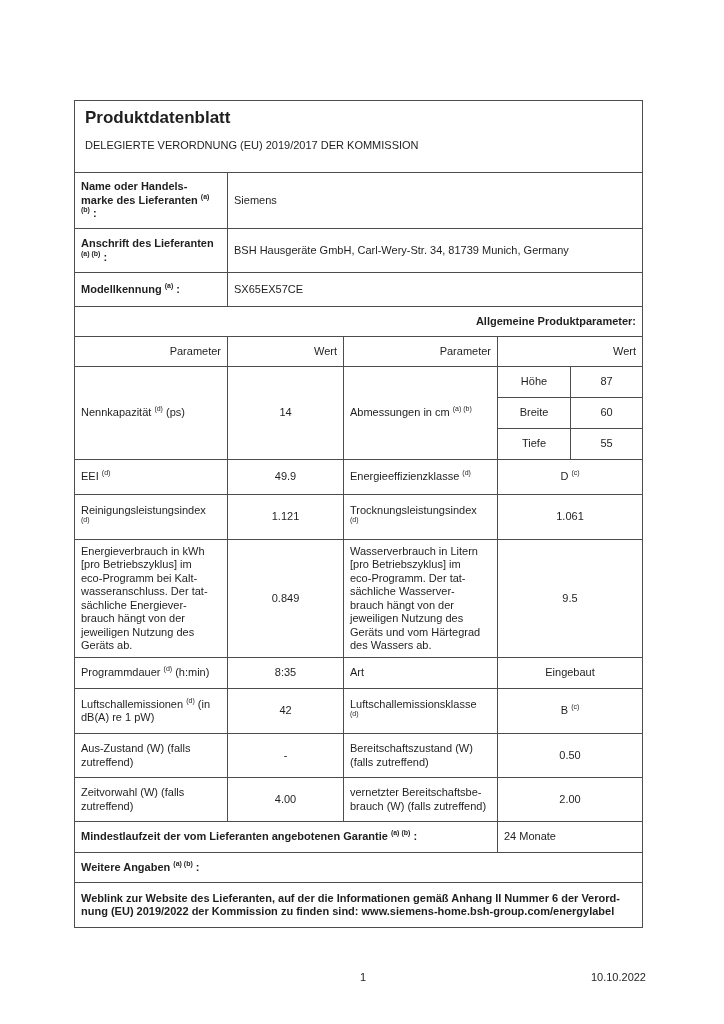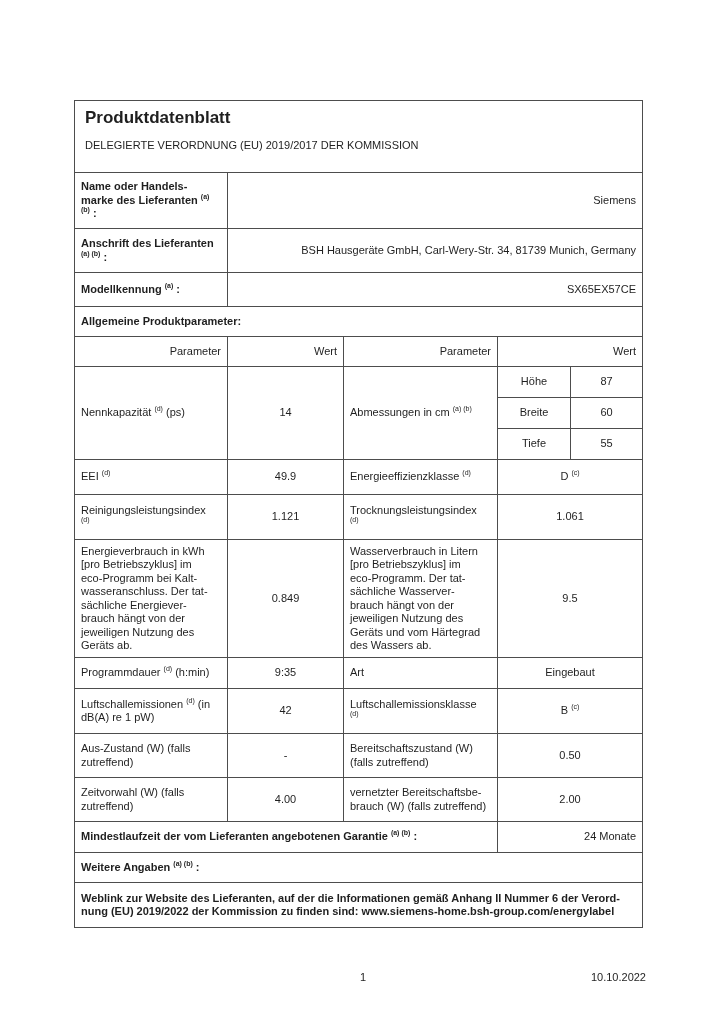--- a/index.html
+++ b/index.html
@@ -20,27 +20,27 @@
     font-size:11px;
     line-height:13.5px;
     vertical-align:middle;
     padding:4px 6px;
     overflow:hidden;
   }
   sup { font-size:7px; line-height:0; vertical-align:super; }
   .b { font-weight:bold; }
   .lbl { text-align:left; white-space:pre-line; }
   .val { text-align:center; }
-  .val-left { text-align:right; }
+  .val-left { text-align:left; }
   
   .h-title td { height:72px; }
   .h-name td { height:56px; }
   .h-addr td { height:44px; }
   .h-model td { height:34px; }
-  .h-sect td { height:30px; }
+  .h-sect td { height:30px;text-align:right; }
   .h-head td { height:30px;text-align:right; }
   .h-dim td { height:31px;border-radius:11px; }
   .h-eei td { height:35px; }
   .h-idx td { height:45px; }
   .h-energy td { height:118px; }
   .h-prog td { height:31px; }
   .h-noise td { height:45px; }
   .h-off td { height:44px; }
   .h-delay td { height:44px; }
   .h-guar td { height:31px; }
@@ -160,21 +160,21 @@
 sächliche Wasserver-
 brauch hängt von der
 jeweiligen Nutzung des
 Geräts und vom Härtegrad
 des Wassers ab.</td>
       <td colspan="2" class="val">9.5</td>
     </tr>
 
     <tr class="h-prog">
       <td class="lbl">Programmdauer <sup>(d)</sup> (h:min)</td>
-      <td class="val">9:35</td>
+      <td class="val">8:35</td>
       <td class="lbl">Art</td>
       <td colspan="2" class="val">Eingebaut</td>
     </tr>
 
     <tr class="h-noise">
       <td class="lbl">Luftschallemissionen <sup>(d)</sup> (in
 dB(A) re 1 pW)</td>
       <td class="val">42</td>
       <td class="lbl">Luftschallemissionsklasse
 <sup>(d)</sup></td>

